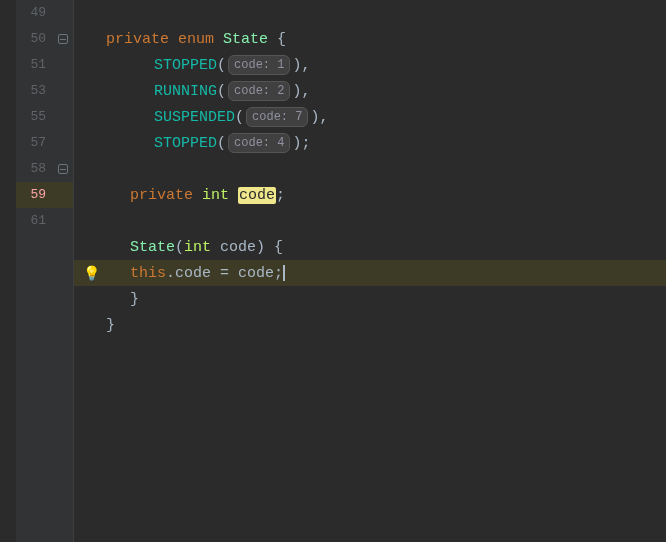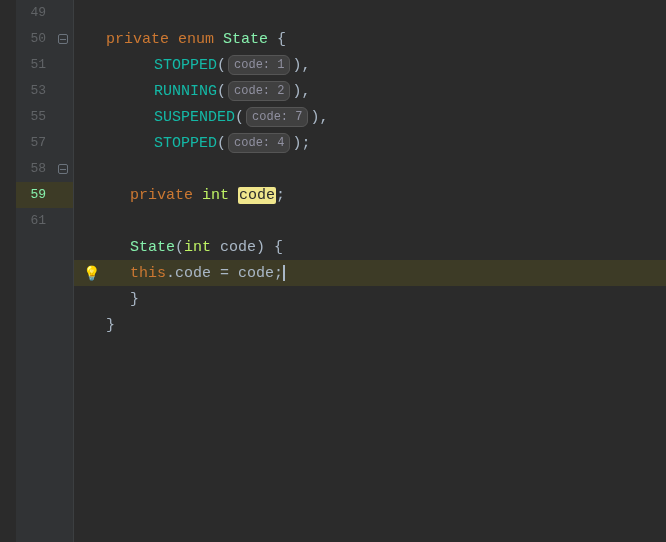--- a/index.html
+++ b/index.html
@@ -51,21 +51,21 @@
       width: 38px;
       text-align: right;
       padding-right: 8px;
       color: #606366;
       font-size: 13px;
       line-height: 26px;
       flex-shrink: 0;
     }
 
     .line-row.highlighted .line-number {
-      color: #86efac;
+      color: #fca5a5;
       padding-left: 8px;
     }
 
     .fold-gutter {
       width: 18px;
       display: flex;
       align-items: center;
       justify-content: center;
       flex-shrink: 0;
     }

